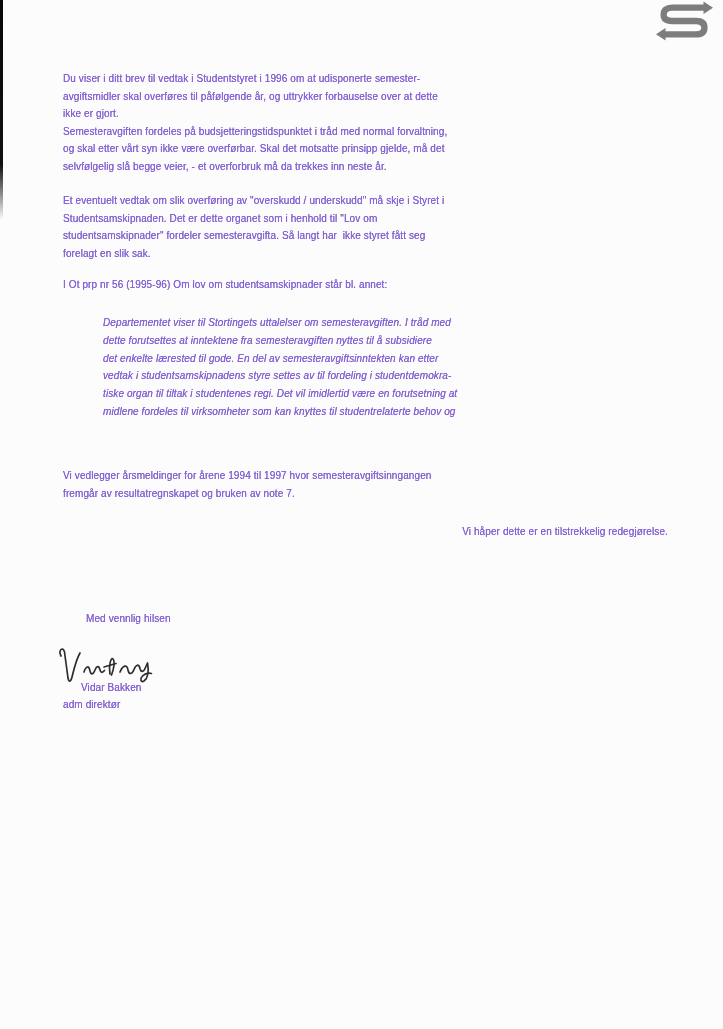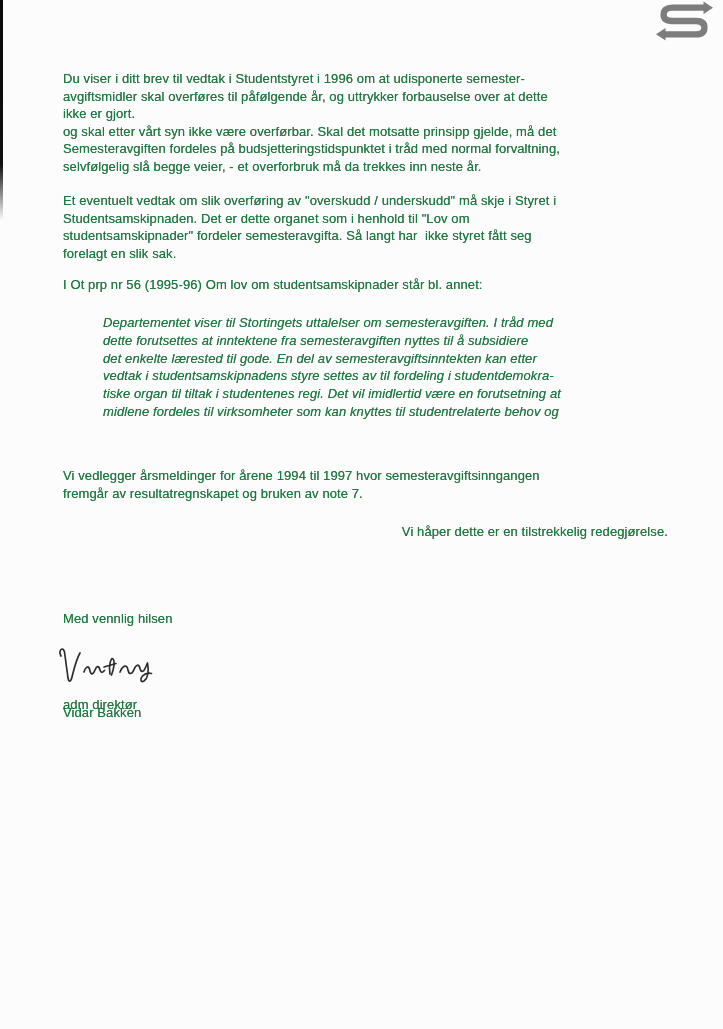--- a/index.html
+++ b/index.html
@@ -30,41 +30,41 @@
     position: absolute;
     left: 656px;
     top: 1px;
     width: 57px;
     height: 40px;
   }
   .txtblock {
     position: absolute;
     left: 63px;
     width: 605px;
-    font-size: 13px;
+    font-size: 10px;
     line-height: 17.5px;
     letter-spacing: 0.1px;
-    color: #15803d;
+    color: #8b5cf6;
     text-shadow: 0 0 0.4px rgba(20,20,20,0.6);
   }
   .line { white-space: pre-wrap; }
   .p1 { top: 70px; }
   .p2 { top: 192px; }
   .p3 { top: 276px; }
   .quote {
     top: 314px;
     left: 103px;
     width: 545px;
     font-style: italic;
     line-height: 17.8px;
   }
   .p4 { top: 467px; }
   .p5 { top: 523px; text-align: right; }
-  .salutation { top: 610px; }
-  .sig-name { top: 704px; }
+  .salutation { top: 610px; margin-left: 23px; }
+  .sig-name { top: 679px; margin-left: 18px; }
   .sig-title { top: 696px; }
   .signature {
     position: absolute;
     left: 57px;
     top: 645px;
     width: 115px;
     height: 44px;
   }
 </style>
 </head>
@@ -79,22 +79,22 @@
       <path d="M52 7 H17 Q8 7 8 14.5 Q8 21 17 21 H42 Q51 21 51 28 Q51 35 42 35 H9"></path>
     </g>
     <polygon points="50,0.5 60,7 50,13.5" fill="#7d7d7d"></polygon>
     <polygon points="10,28.5 0,35 10,41.5" fill="#7d7d7d"></polygon>
   </svg>
 
   <div class="txtblock p1">
     <div class="line">Du viser i ditt brev til vedtak i Studentstyret i 1996 om at udisponerte semester-</div>
     <div class="line">avgiftsmidler skal overføres til påfølgende år, og uttrykker forbauselse over at dette</div>
     <div class="line">ikke er gjort.</div>
+    <div class="line">Semesteravgiften fordeles på budsjetteringstidspunktet i tråd med normal forvaltning,</div>
     <div class="line">og skal etter vårt syn ikke være overførbar. Skal det motsatte prinsipp gjelde, må det</div>
-    <div class="line">Semesteravgiften fordeles på budsjetteringstidspunktet i tråd med normal forvaltning,</div>
     <div class="line">selvfølgelig slå begge veier, - et overforbruk må da trekkes inn neste år.</div>
   </div>
 
   <div class="txtblock p2">
     <div class="line">Et eventuelt vedtak om slik overføring av "overskudd / underskudd" må skje i Styret i</div>
     <div class="line">Studentsamskipnaden. Det er dette organet som i henhold til "Lov om</div>
     <div class="line">studentsamskipnader" fordeler semesteravgifta. Så langt har  ikke styret fått seg</div>
     <div class="line">forelagt en slik sak.</div>
   </div>
 

